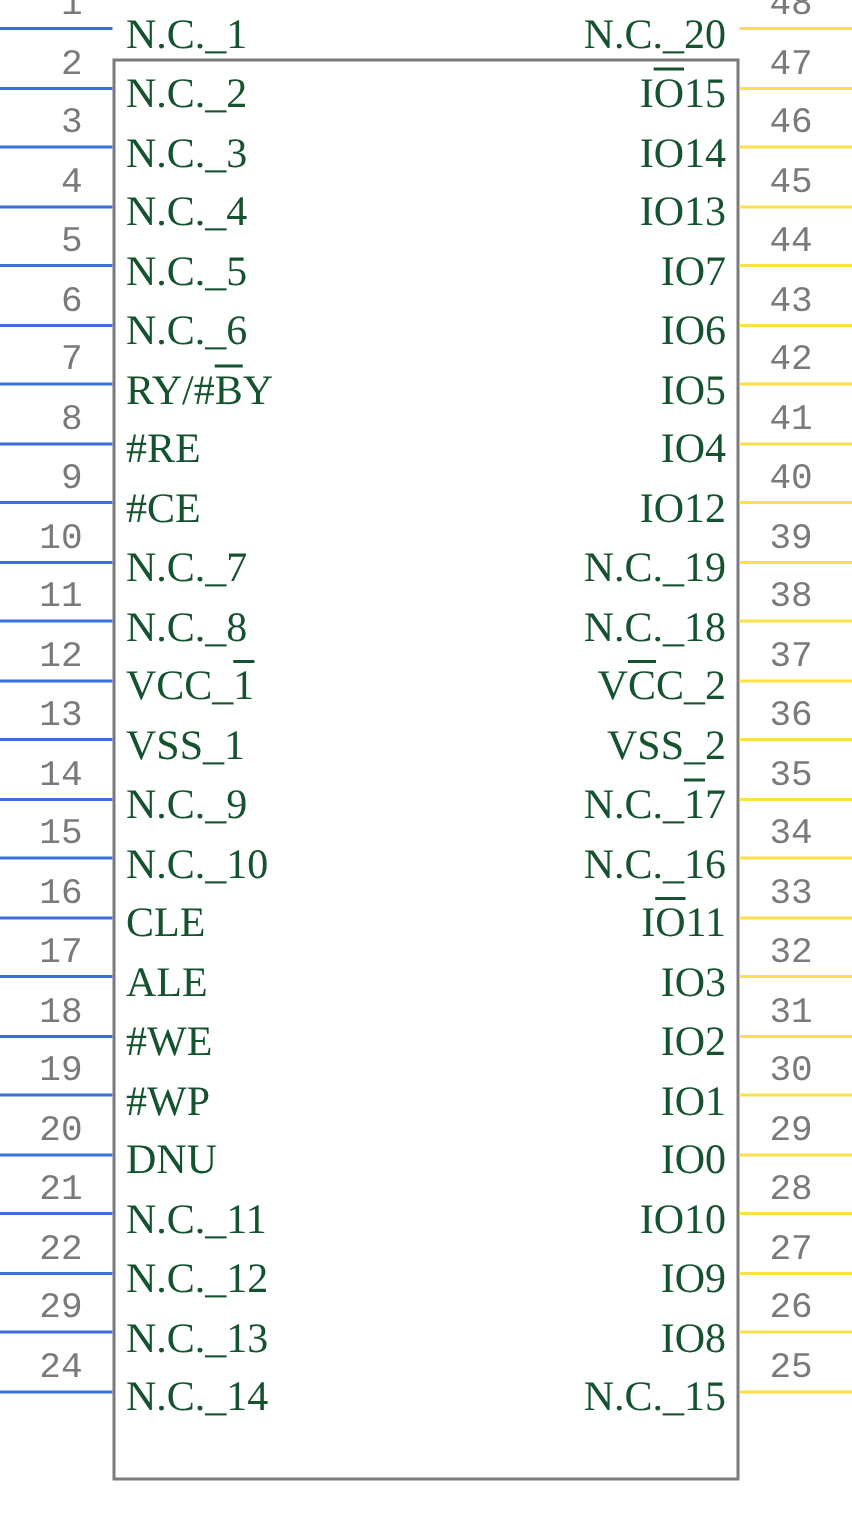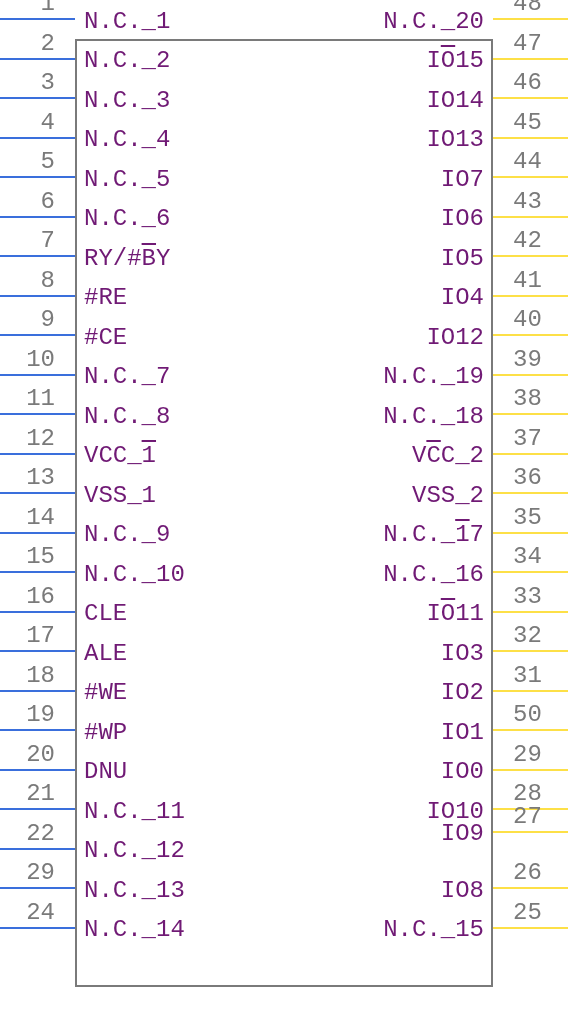--- a/index.html
+++ b/index.html
@@ -58,24 +58,25 @@
     padding-right: 10px;
     width: 55px;
   }
   .pin-row.right .pin-number {
     right: 0;
     text-align: left;
     padding-left: 10px;
     width: 55px;
   }
   .pin-label {
-    font-size: 24px;
-    color: #701a75;
+    font-size: 28px;
+    color: #14532d;
     white-space: nowrap;
     position: absolute;
+    font-family: Liberation Serif, serif;
   }
   .pin-row.left .pin-label {
     left: 84px;
     top: 8px;
   }
   .pin-row.right .pin-label {
     right: 84px;
     top: 8px;
   }
   .overbar {
@@ -337,37 +338,37 @@
         <div class="pin-label">IO3</div>
       </div>
       <div class="pin-row right" style="top: 671px;">
         <div class="pin-line">
           <div class="pin-number">31</div>
         </div>
         <div class="pin-label">IO2</div>
       </div>
       <div class="pin-row right" style="top: 710.5px;">
         <div class="pin-line">
-          <div class="pin-number">50</div>
+          <div class="pin-number">30</div>
         </div>
         <div class="pin-label">IO1</div>
       </div>
       <div class="pin-row right" style="top: 750px;">
         <div class="pin-line">
           <div class="pin-number">29</div>
         </div>
         <div class="pin-label">IO0</div>
       </div>
       <div class="pin-row right" style="top: 789.5px;">
         <div class="pin-line">
           <div class="pin-number">28</div>
         </div>
         <div class="pin-label">IO10</div>
       </div>
-      <div class="pin-row right" style="top: 812px; justify-content: center;">
+      <div class="pin-row right" style="top: 829px; justify-content: center;">
         <div class="pin-line">
           <div class="pin-number">27</div>
         </div>
         <div class="pin-label">IO9</div>
       </div>
       <div class="pin-row right" style="top: 868.5px;">
         <div class="pin-line">
           <div class="pin-number">26</div>
         </div>
         <div class="pin-label">IO8</div>

